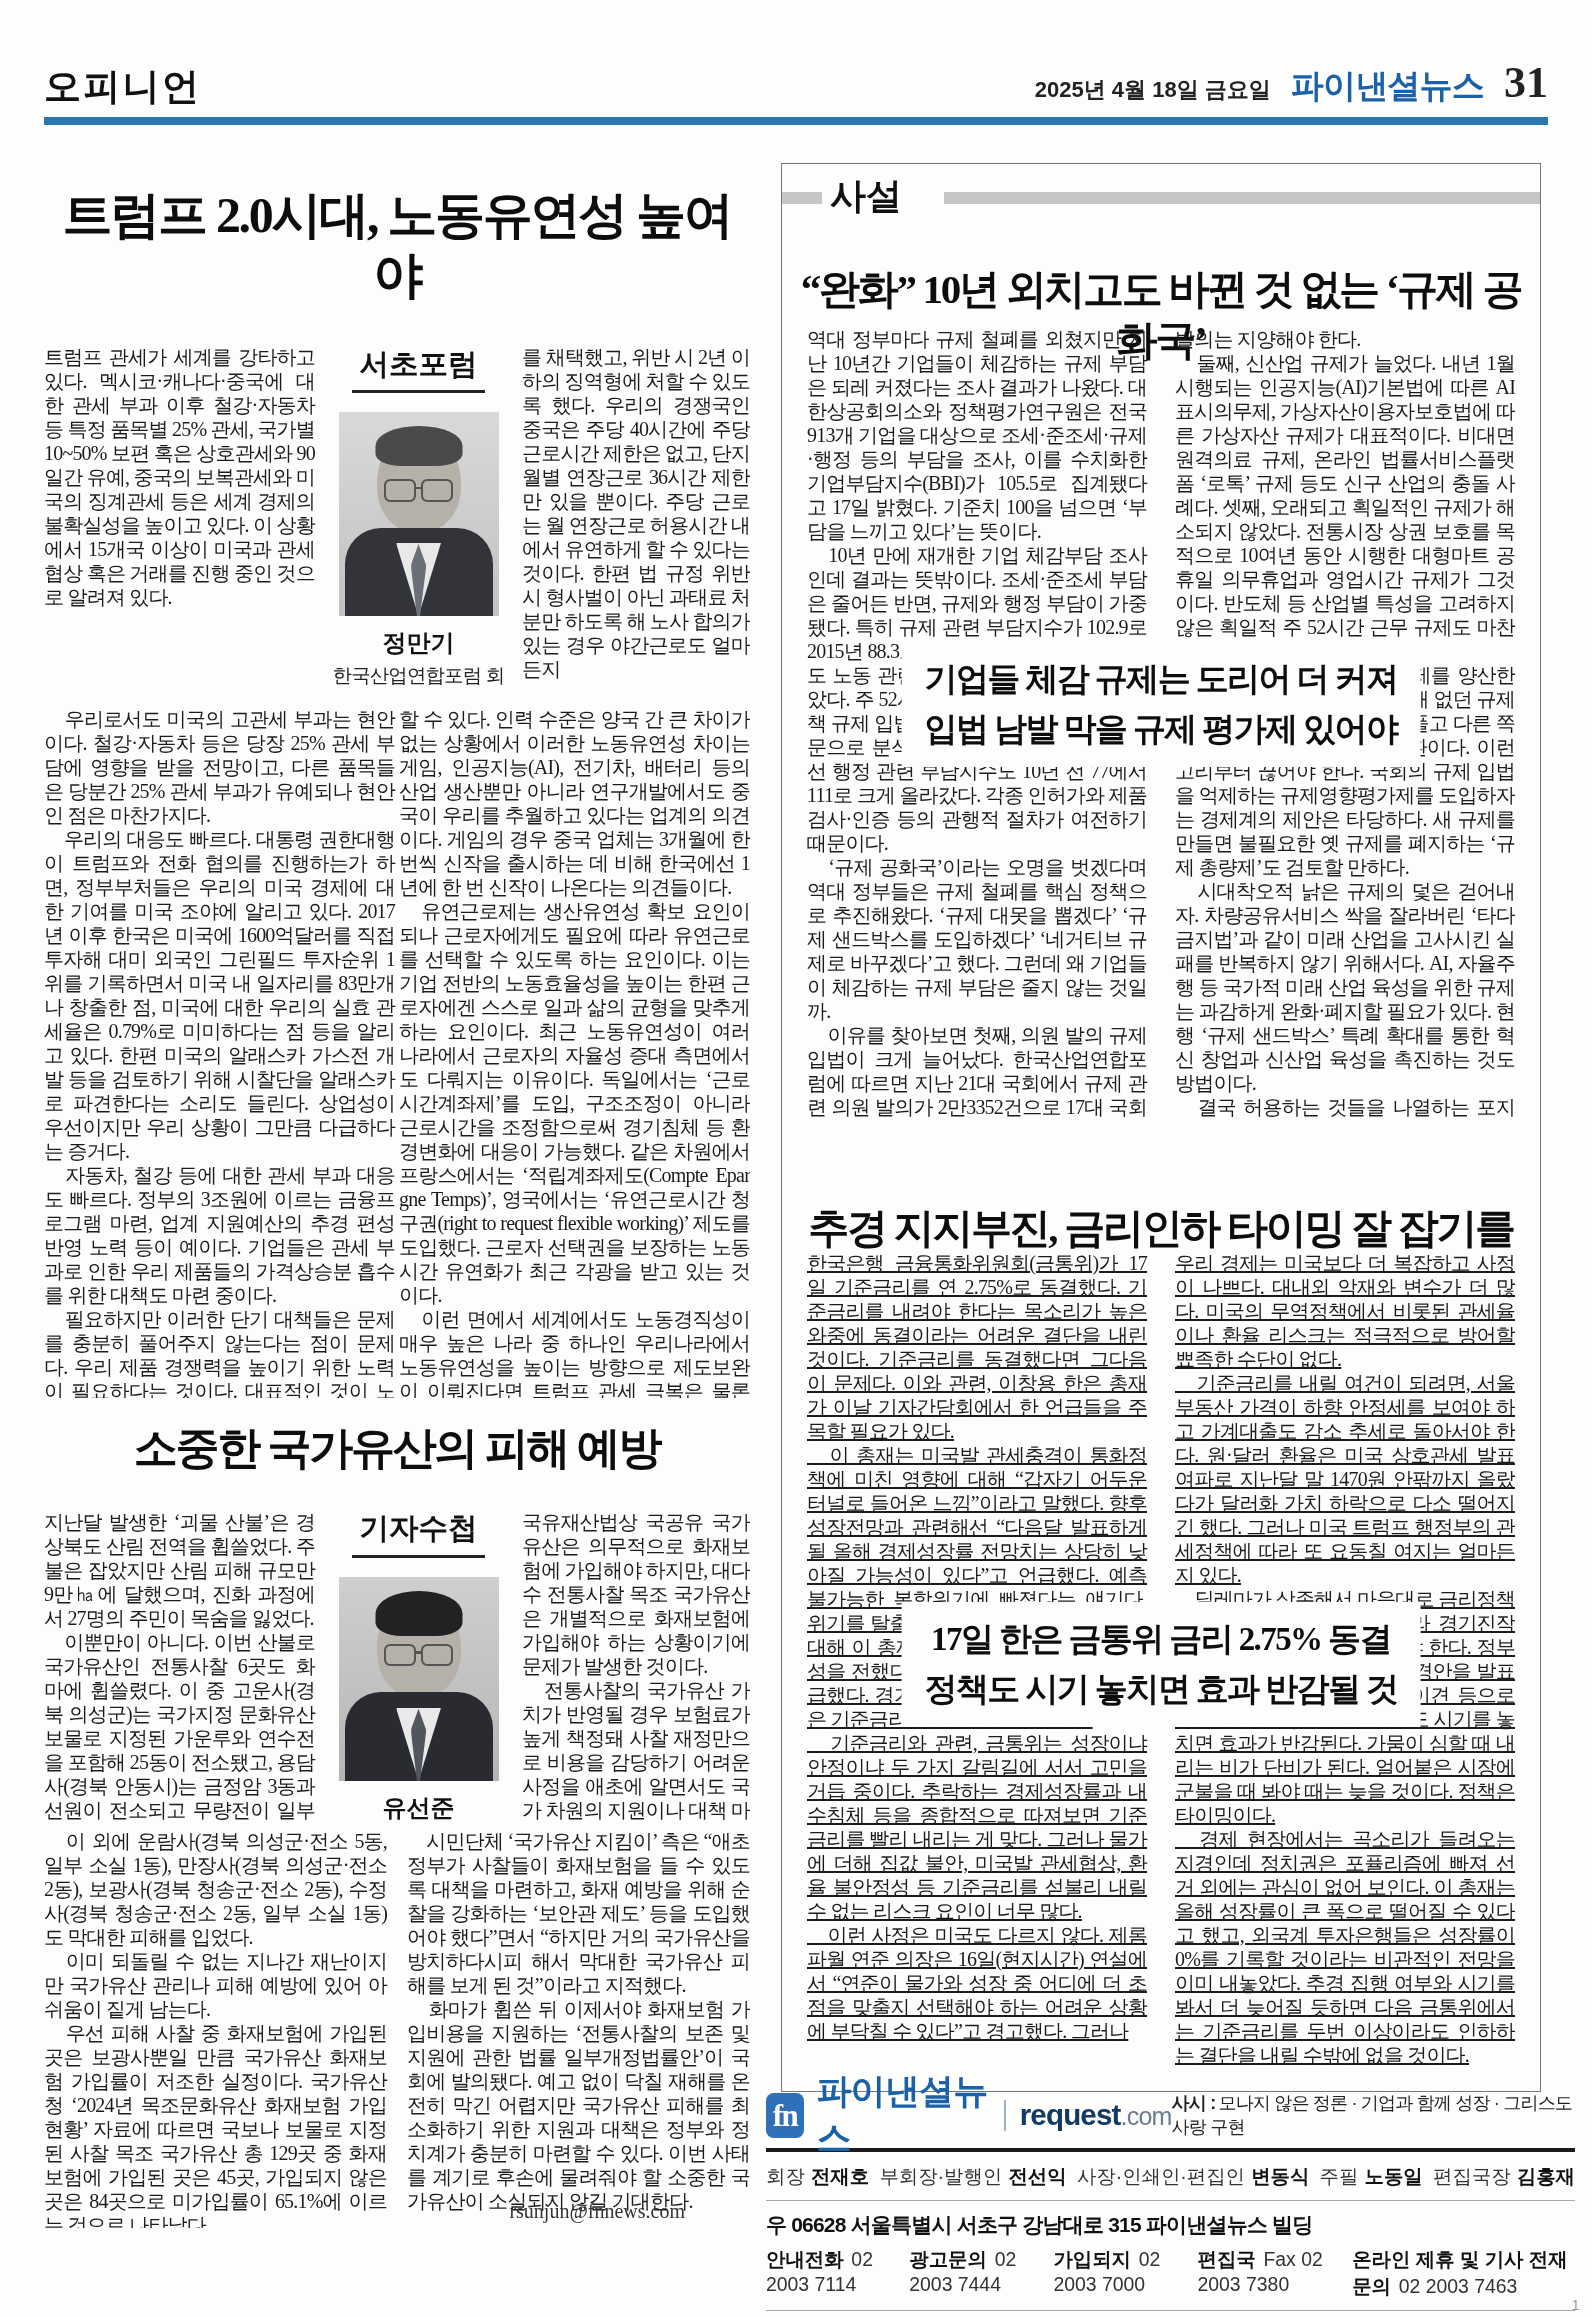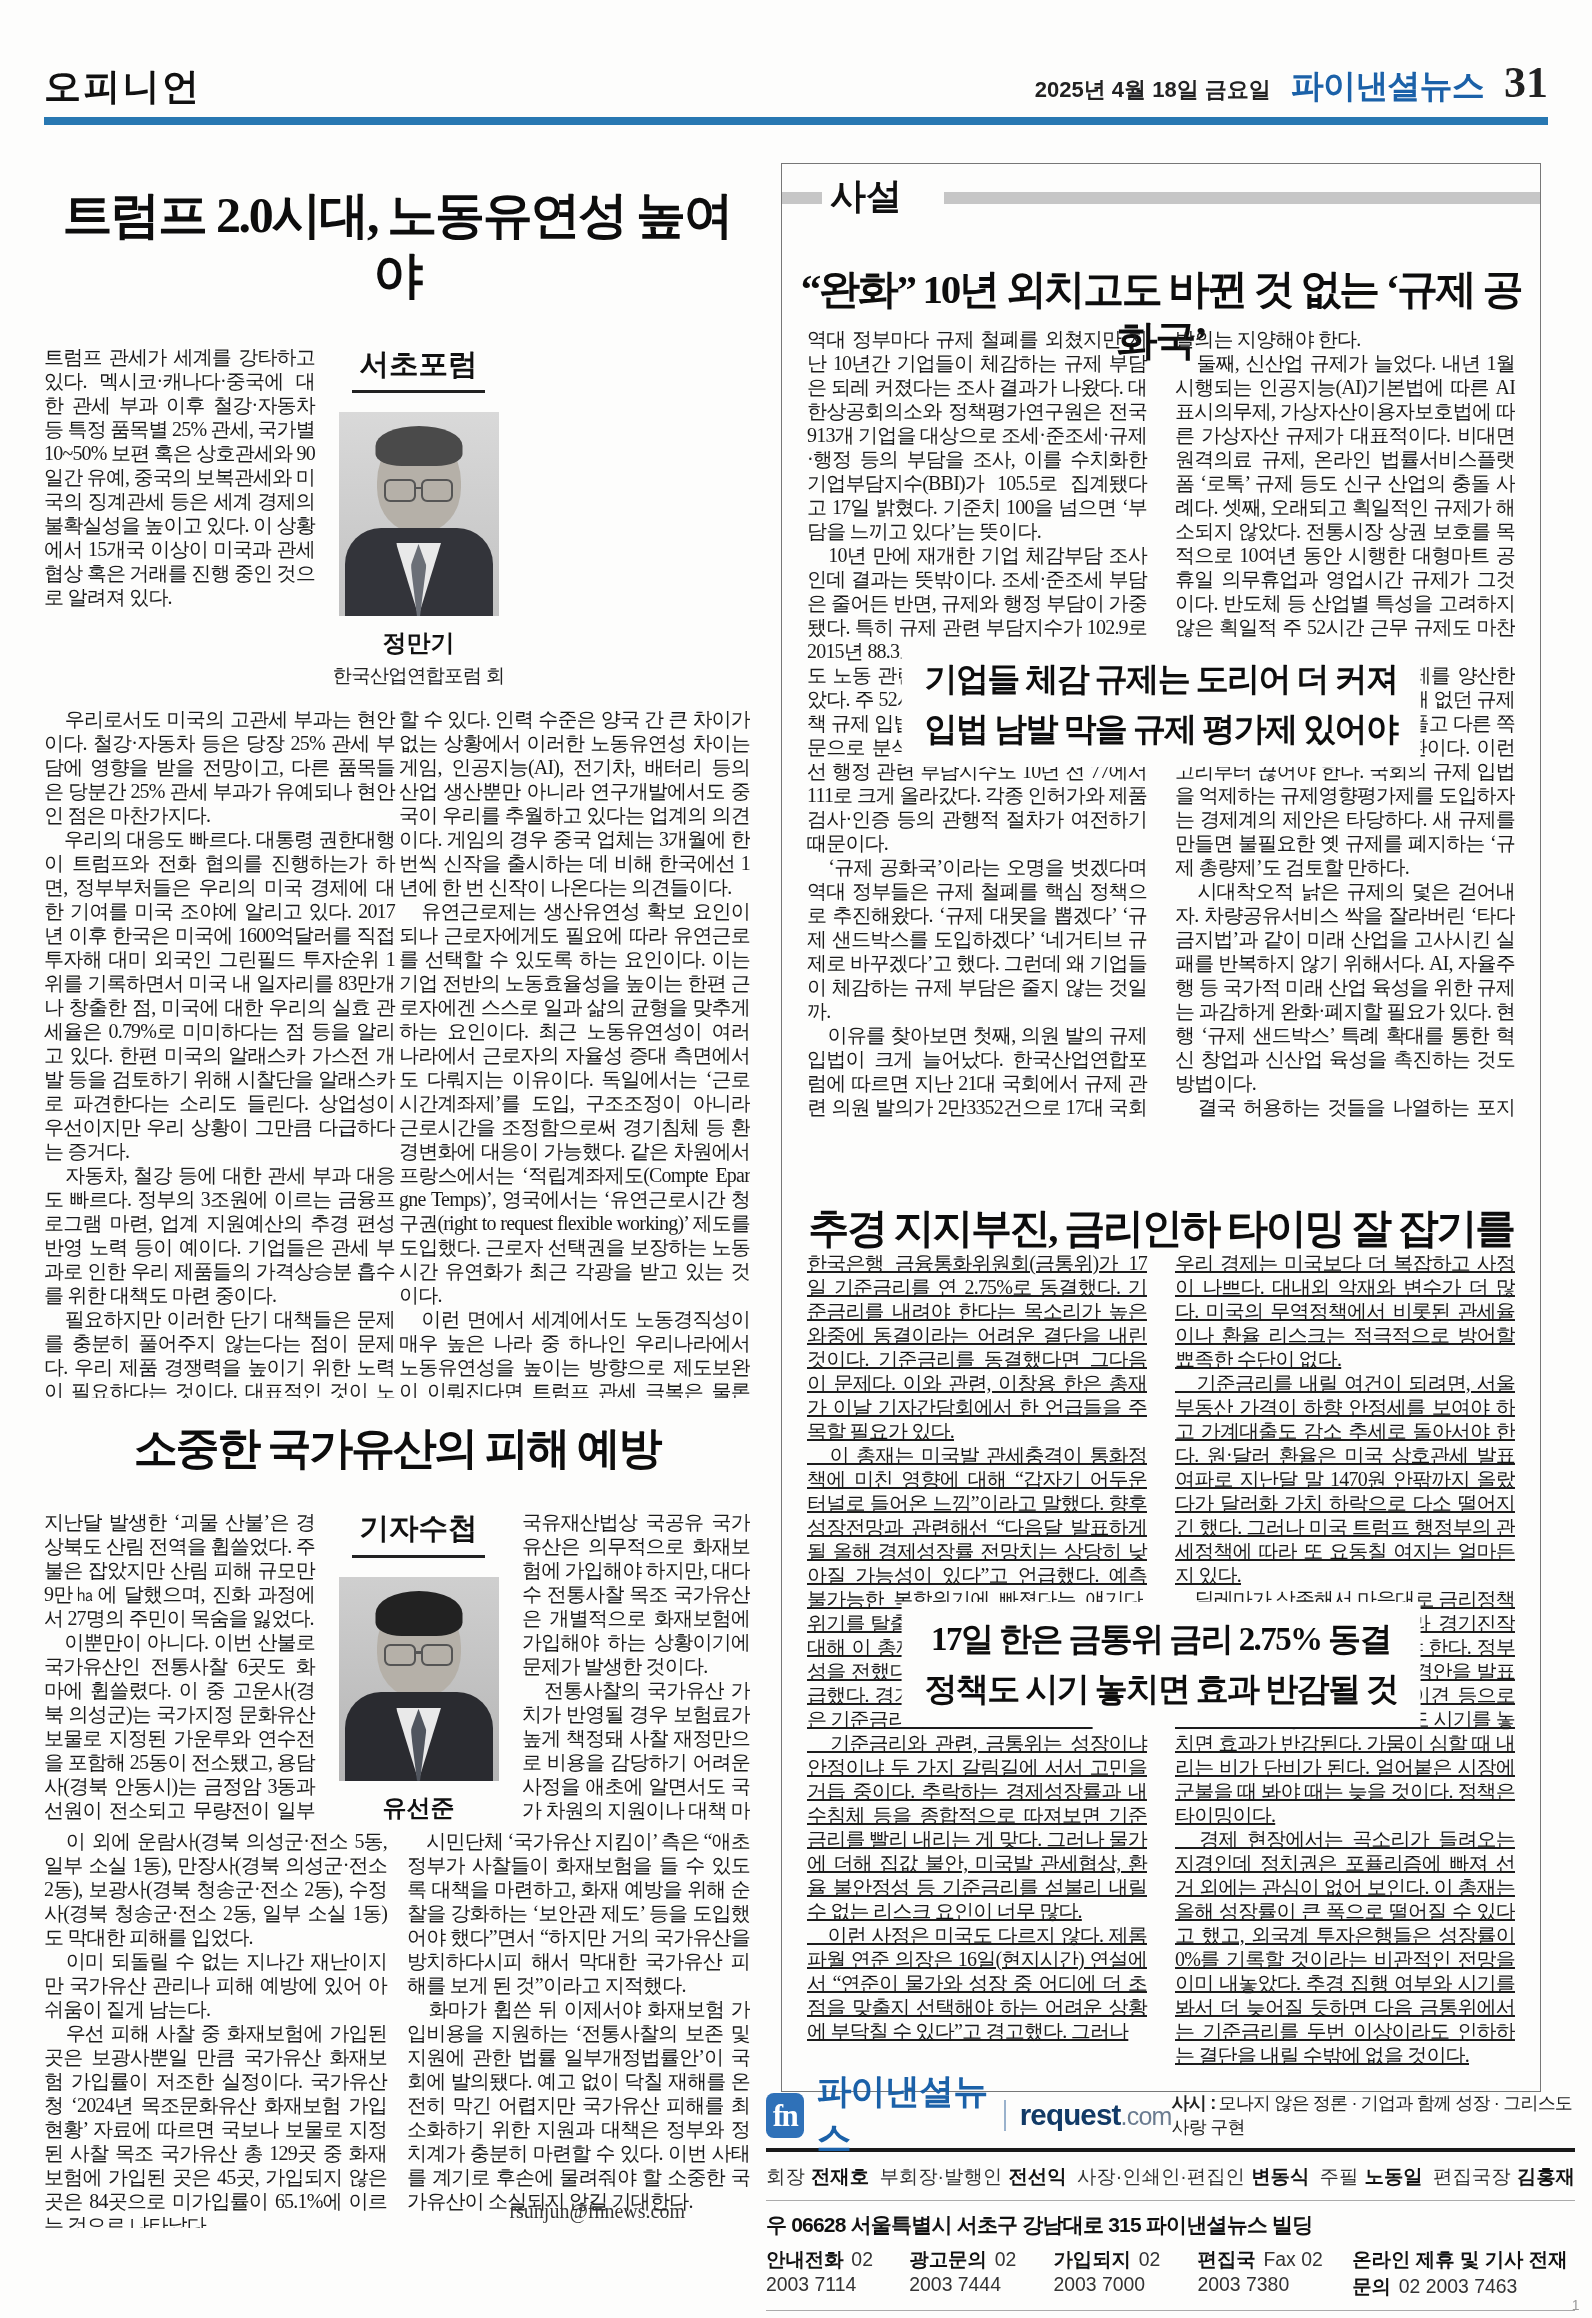--- a/index.html
+++ b/index.html
@@ -110,20 +110,21 @@
               <i class="l"></i>
               <i class="r"></i>
             </div>
           <div class="suit"></div>
           <div class="shirt"></div>
           <div class="tie"></div>
         </div>
         <div class="caption-name">정만기</div>
         <div class="caption-role">한국산업연합포럼 회장</div>
       </div>
+      <div class="bodytext">를 채택했고, 위반 시 2년 이하의 징역형에 처할 수 있도록 했다. 우리의 경쟁국인 중국은 주당 40시간에 주당 근로시간 제한은 없고, 단지 월별 연장근로 36시간 제한만 있을 뿐이다. 주당 근로는 월 연장근로 허용시간 내에서 유연하게 할 수 있다는 것이다. 한편 법 규정 위반 시 형사벌이 아닌 과태료 처분만 하도록 해 노사 합의가 있는 경우 야간근로도 얼마든지</div>
     </div>
     <div class="row2">
       <div class="bodytext">　우리로서도 미국의 고관세 부과는 현안이다. 철강·자동차 등은 당장 25% 관세 부담에 영향을 받을 전망이고, 다른 품목들은 당분간 25% 관세 부과가 유예되나 현안인 점은 마찬가지다.
 　우리의 대응도 빠르다. 대통령 권한대행이 트럼프와 전화 협의를 진행하는가 하면, 정부부처들은 우리의 미국 경제에 대한 기여를 미국 조야에 알리고 있다. 2017년 이후 한국은 미국에 1600억달러를 직접투자해 대미 외국인 그린필드 투자순위 1위를 기록하면서 미국 내 일자리를 83만개나 창출한 점, 미국에 대한 우리의 실효 관세율은 0.79%로 미미하다는 점 등을 알리고 있다. 한편 미국의 알래스카 가스전 개발 등을 검토하기 위해 시찰단을 알래스카로 파견한다는 소리도 들린다. 상업성이 우선이지만 우리 상황이 그만큼 다급하다는 증거다.
 　자동차, 철강 등에 대한 관세 부과 대응도 빠르다. 정부의 3조원에 이르는 금융프로그램 마련, 업계 지원예산의 추경 편성 반영 노력 등이 예이다. 기업들은 관세 부과로 인한 우리 제품들의 가격상승분 흡수를 위한 대책도 마련 중이다.
 　필요하지만 이러한 단기 대책들은 문제를 충분히 풀어주지 않는다는 점이 문제다. 우리 제품 경쟁력을 높이기 위한 노력이 필요하다는 것이다. 대표적인 것이 노동유연성 확보다. 우리나라는 문재인 정부 때 주당 40시간에 연장근로 12시간만 허용하는 주당 52시간 근로제</div>
       <div class="bodytext">할 수 있다. 인력 수준은 양국 간 큰 차이가 없는 상황에서 이러한 노동유연성 차이는 게임, 인공지능(AI), 전기차, 배터리 등의 산업 생산뿐만 아니라 연구개발에서도 중국이 우리를 추월하고 있다는 업계의 의견이다. 게임의 경우 중국 업체는 3개월에 한 번씩 신작을 출시하는 데 비해 한국에선 1년에 한 번 신작이 나온다는 의견들이다.
 　유연근로제는 생산유연성 확보 요인이 되나 근로자에게도 필요에 따라 유연근로를 선택할 수 있도록 하는 요인이다. 이는 기업 전반의 노동효율성을 높이는 한편 근로자에겐 스스로 일과 삶의 균형을 맞추게 하는 요인이다. 최근 노동유연성이 여러 나라에서 근로자의 자율성 증대 측면에서도 다뤄지는 이유이다. 독일에서는 ‘근로시간계좌제’를 도입, 구조조정이 아니라 근로시간을 조정함으로써 경기침체 등 환경변화에 대응이 가능했다. 같은 차원에서 프랑스에서는 ‘적립계좌제도(Compte Epargne Temps)’, 영국에서는 ‘유연근로시간 청구권(right to request flexible working)’ 제도를 도입했다. 근로자 선택권을 보장하는 노동시간 유연화가 최근 각광을 받고 있는 것이다.
 　이런 면에서 세계에서도 노동경직성이 매우 높은 나라 중 하나인 우리나라에서 노동유연성을 높이는 방향으로 제도보완이 이뤄진다면 트럼프 관세 극복은 물론 근로자의 삶의 질 개선에도 큰 도움이 될 것이다. 노동유연성 확보, 지금이 적기다. 정치권과 근로자들의 이해와 결단이 필요한 시점이다.</div>
     </div>

